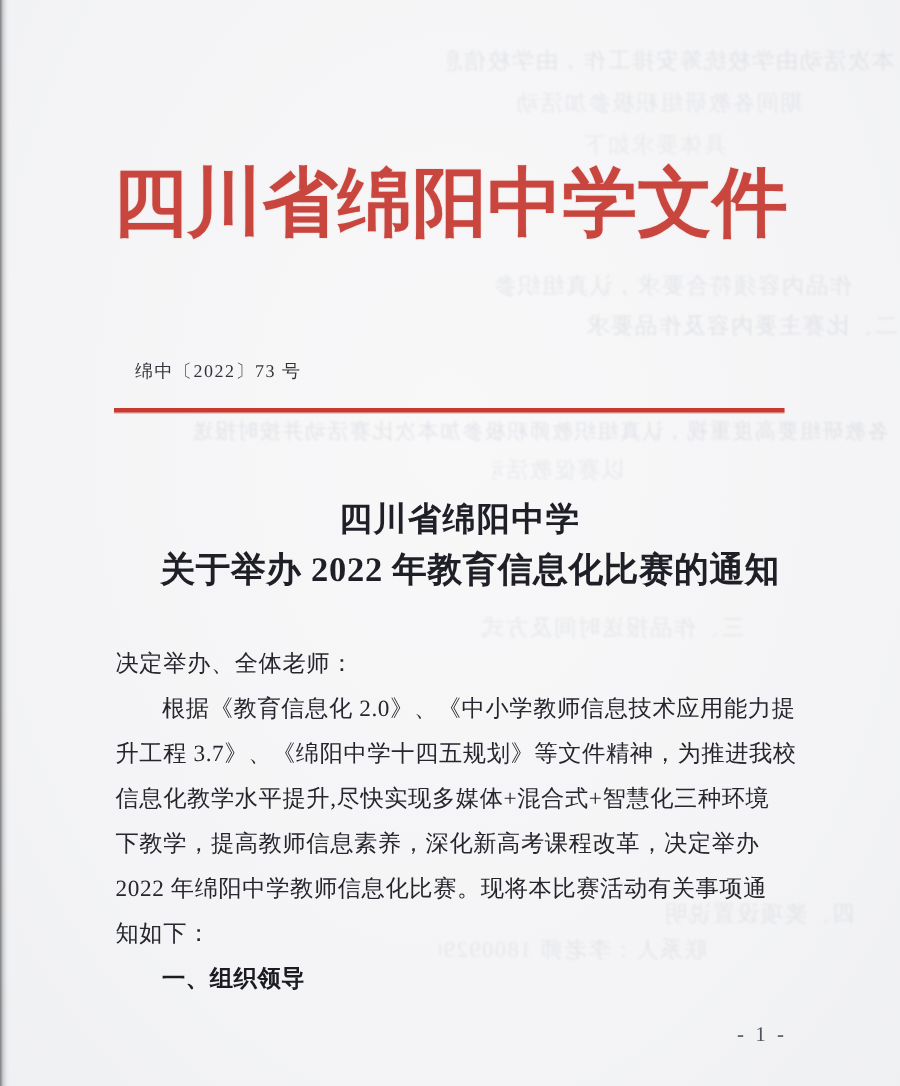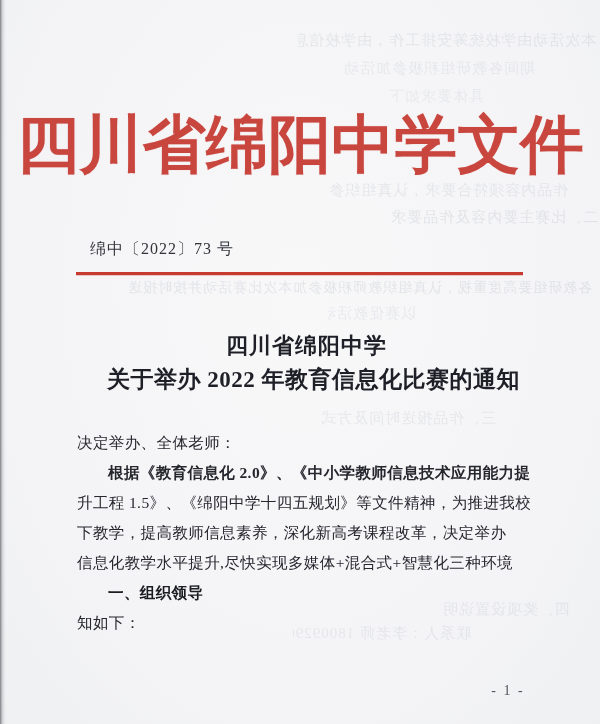--- a/index.html
+++ b/index.html
@@ -35,50 +35,50 @@
   .g5{top:279px;left:64px;width:528px;opacity:.17;font-size:14px;}
   .g6{top:304px;left:328px;width:88px;opacity:.12;}
   .g7{top:409px;left:300px;width:196px;opacity:.13;}
   .g8{top:600px;left:428px;width:142px;opacity:.13;}
   .g9{top:624px;left:293px;width:178px;opacity:.13;}
 
   .masthead{
     position:absolute;top:102px;left:0;right:0;
     margin:0;
     text-align:center;
-    font-size:63px;
+    font-size:50px;
     font-weight:bold;
     letter-spacing:0px;
     color:#c9463f;
     text-shadow:0 0 1px rgba(201,70,63,.35);
   }
   .docline{
     position:absolute;top:239px;left:90px;right:80px;
     display:flex;justify-content:space-between;align-items:baseline;
-    font-size:16px;color:#33343b;letter-spacing:1px;
+    font-size:12px;color:#33343b;letter-spacing:1px;
   }
   .red-rule{
     position:absolute;top:272px;left:76px;width:447px;height:3px;
     background:#c63a30;
     box-shadow:0 1px 0 rgba(198,58,48,.25);
   }
   .doc-title{
     position:absolute;top:331px;left:13px;right:0;
     text-align:center;
     font-weight:bold;color:#1e1f27;
   }
   .doc-title .t1{font-size:22px;line-height:30px;letter-spacing:1px;}
   .doc-title .t2{font-size:23px;line-height:38px;letter-spacing:0.5px;margin-left:14px;}
   .body-block{
     position:absolute;top:428px;left:77px;width:449px;
     font-size:15.5px;line-height:30px;
     color:#26262e;letter-spacing:0.4px;
   }
   .bline{white-space:nowrap;}
-  .indent{text-indent:31px;font-weight:bold;}
+  .indent{text-indent:31px;}
   .sec-heading{
     font-family:"Liberation Sans","DejaVu Sans",sans-serif;
     font-weight:bold;
     text-indent:31px;
     color:#1b1c22;
     font-size:15.5px;
   }
   .page-num{
     position:absolute;top:683px;left:476px;width:64px;
     text-align:center;
@@ -112,22 +112,23 @@
   <div class="red-rule"></div>
 
   <div class="doc-title">
     <div class="t1">四川省绵阳中学</div>
     <div class="t2">关于举办 2022 年教育信息化比赛的通知</div>
   </div>
 
   <div class="body-block">
     <div class="bline">决定举办、全体老师：</div>
     <div class="bline indent">根据《教育信息化 2.0》、《中小学教师信息技术应用能力提</div>
-    <div class="bline">升工程 1.5》、《绵阳中学十四五规划》等文件精神，为推进我校</div>
+    <div class="bline">升工程 3.7》、《绵阳中学十四五规划》等文件精神，为推进我校</div>
+    <div class="bline">信息化教学水平提升,尽快实现多媒体+混合式+智慧化三种环境</div>
     <div class="bline">下教学，提高教师信息素养，深化新高考课程改革，决定举办</div>
-    <div class="bline">信息化教学水平提升,尽快实现多媒体+混合式+智慧化三种环境</div>
+    <div class="bline">2022 年绵阳中学教师信息化比赛。现将本比赛活动有关事项通</div>
+    <div class="bline">知如下：</div>
     <div class="bline sec-heading">一、组织领导</div>
-    <div class="bline">知如下：</div>
   </div>
 
   <div class="page-num">- 1 -</div>
 
 </div>
 
 </body></html>

